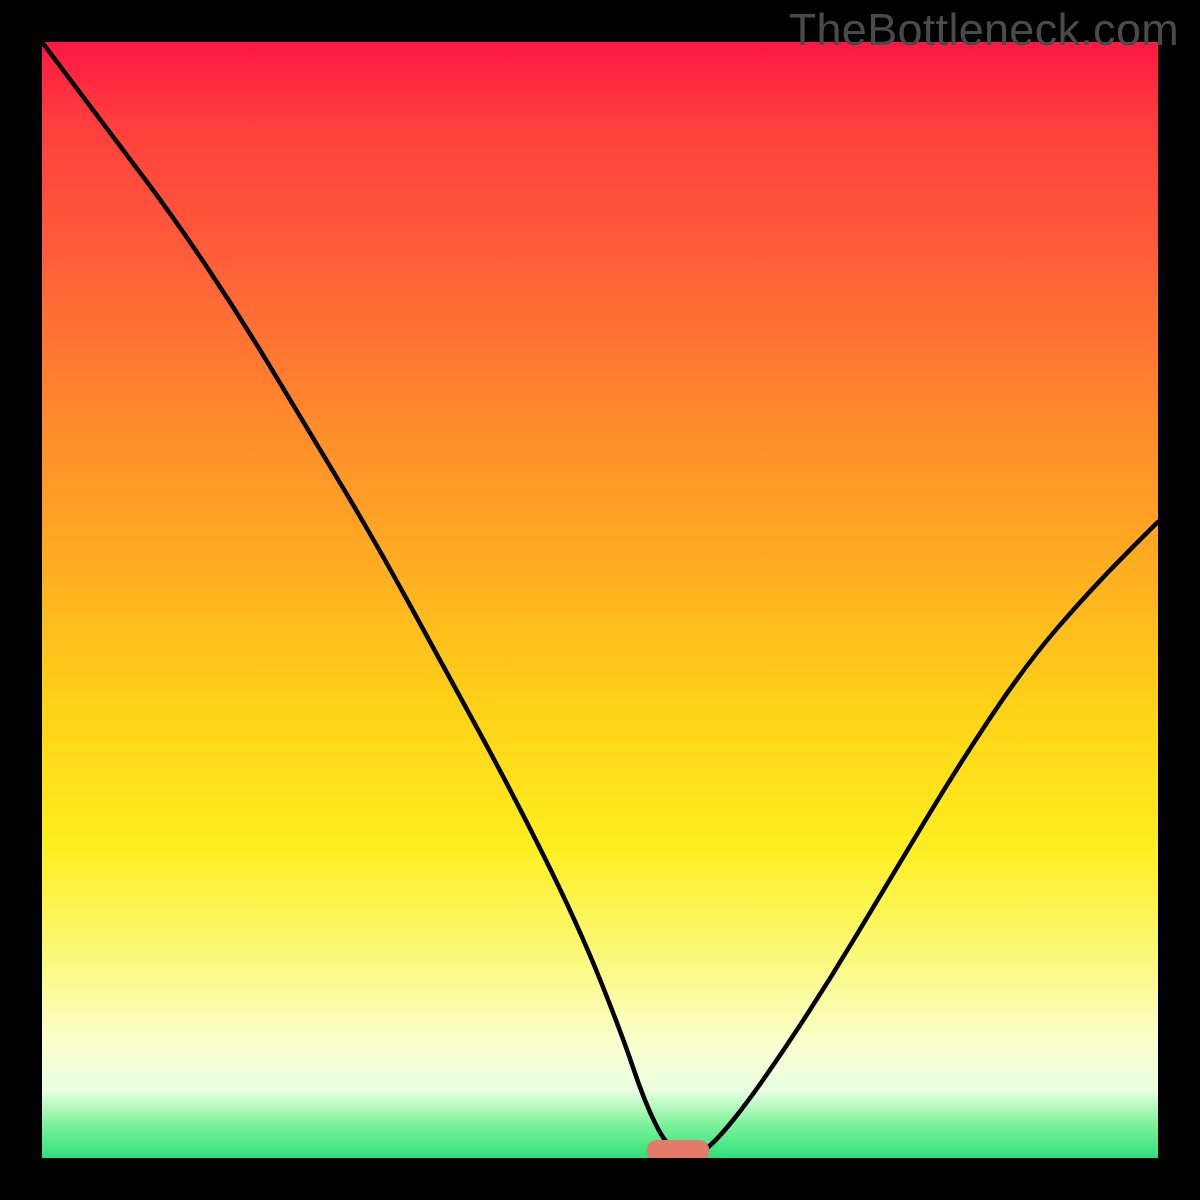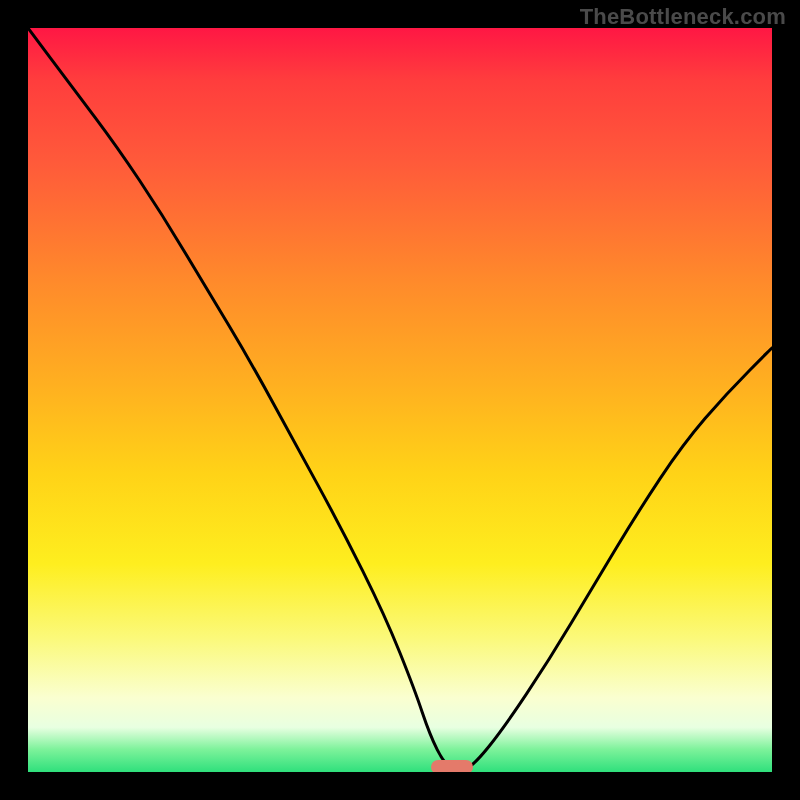--- a/index.html
+++ b/index.html
@@ -17,22 +17,22 @@
     left: 0;
     width: 800px;
     height: 800px;
     background: #000;
   }
   .watermark {
     position: absolute;
     top: 4px;
     right: 14px;
     color: #4a4a4a;
-    font-size: 22px;
-    font-weight: 700;
+    font-size: 30px;
+    font-weight: 400;
     letter-spacing: 0.2px;
     z-index: 5;
   }
   .plot-area {
     position: absolute;
     top: 28px;
     left: 28px;
     width: 744px;
     height: 744px;
     overflow: hidden;

